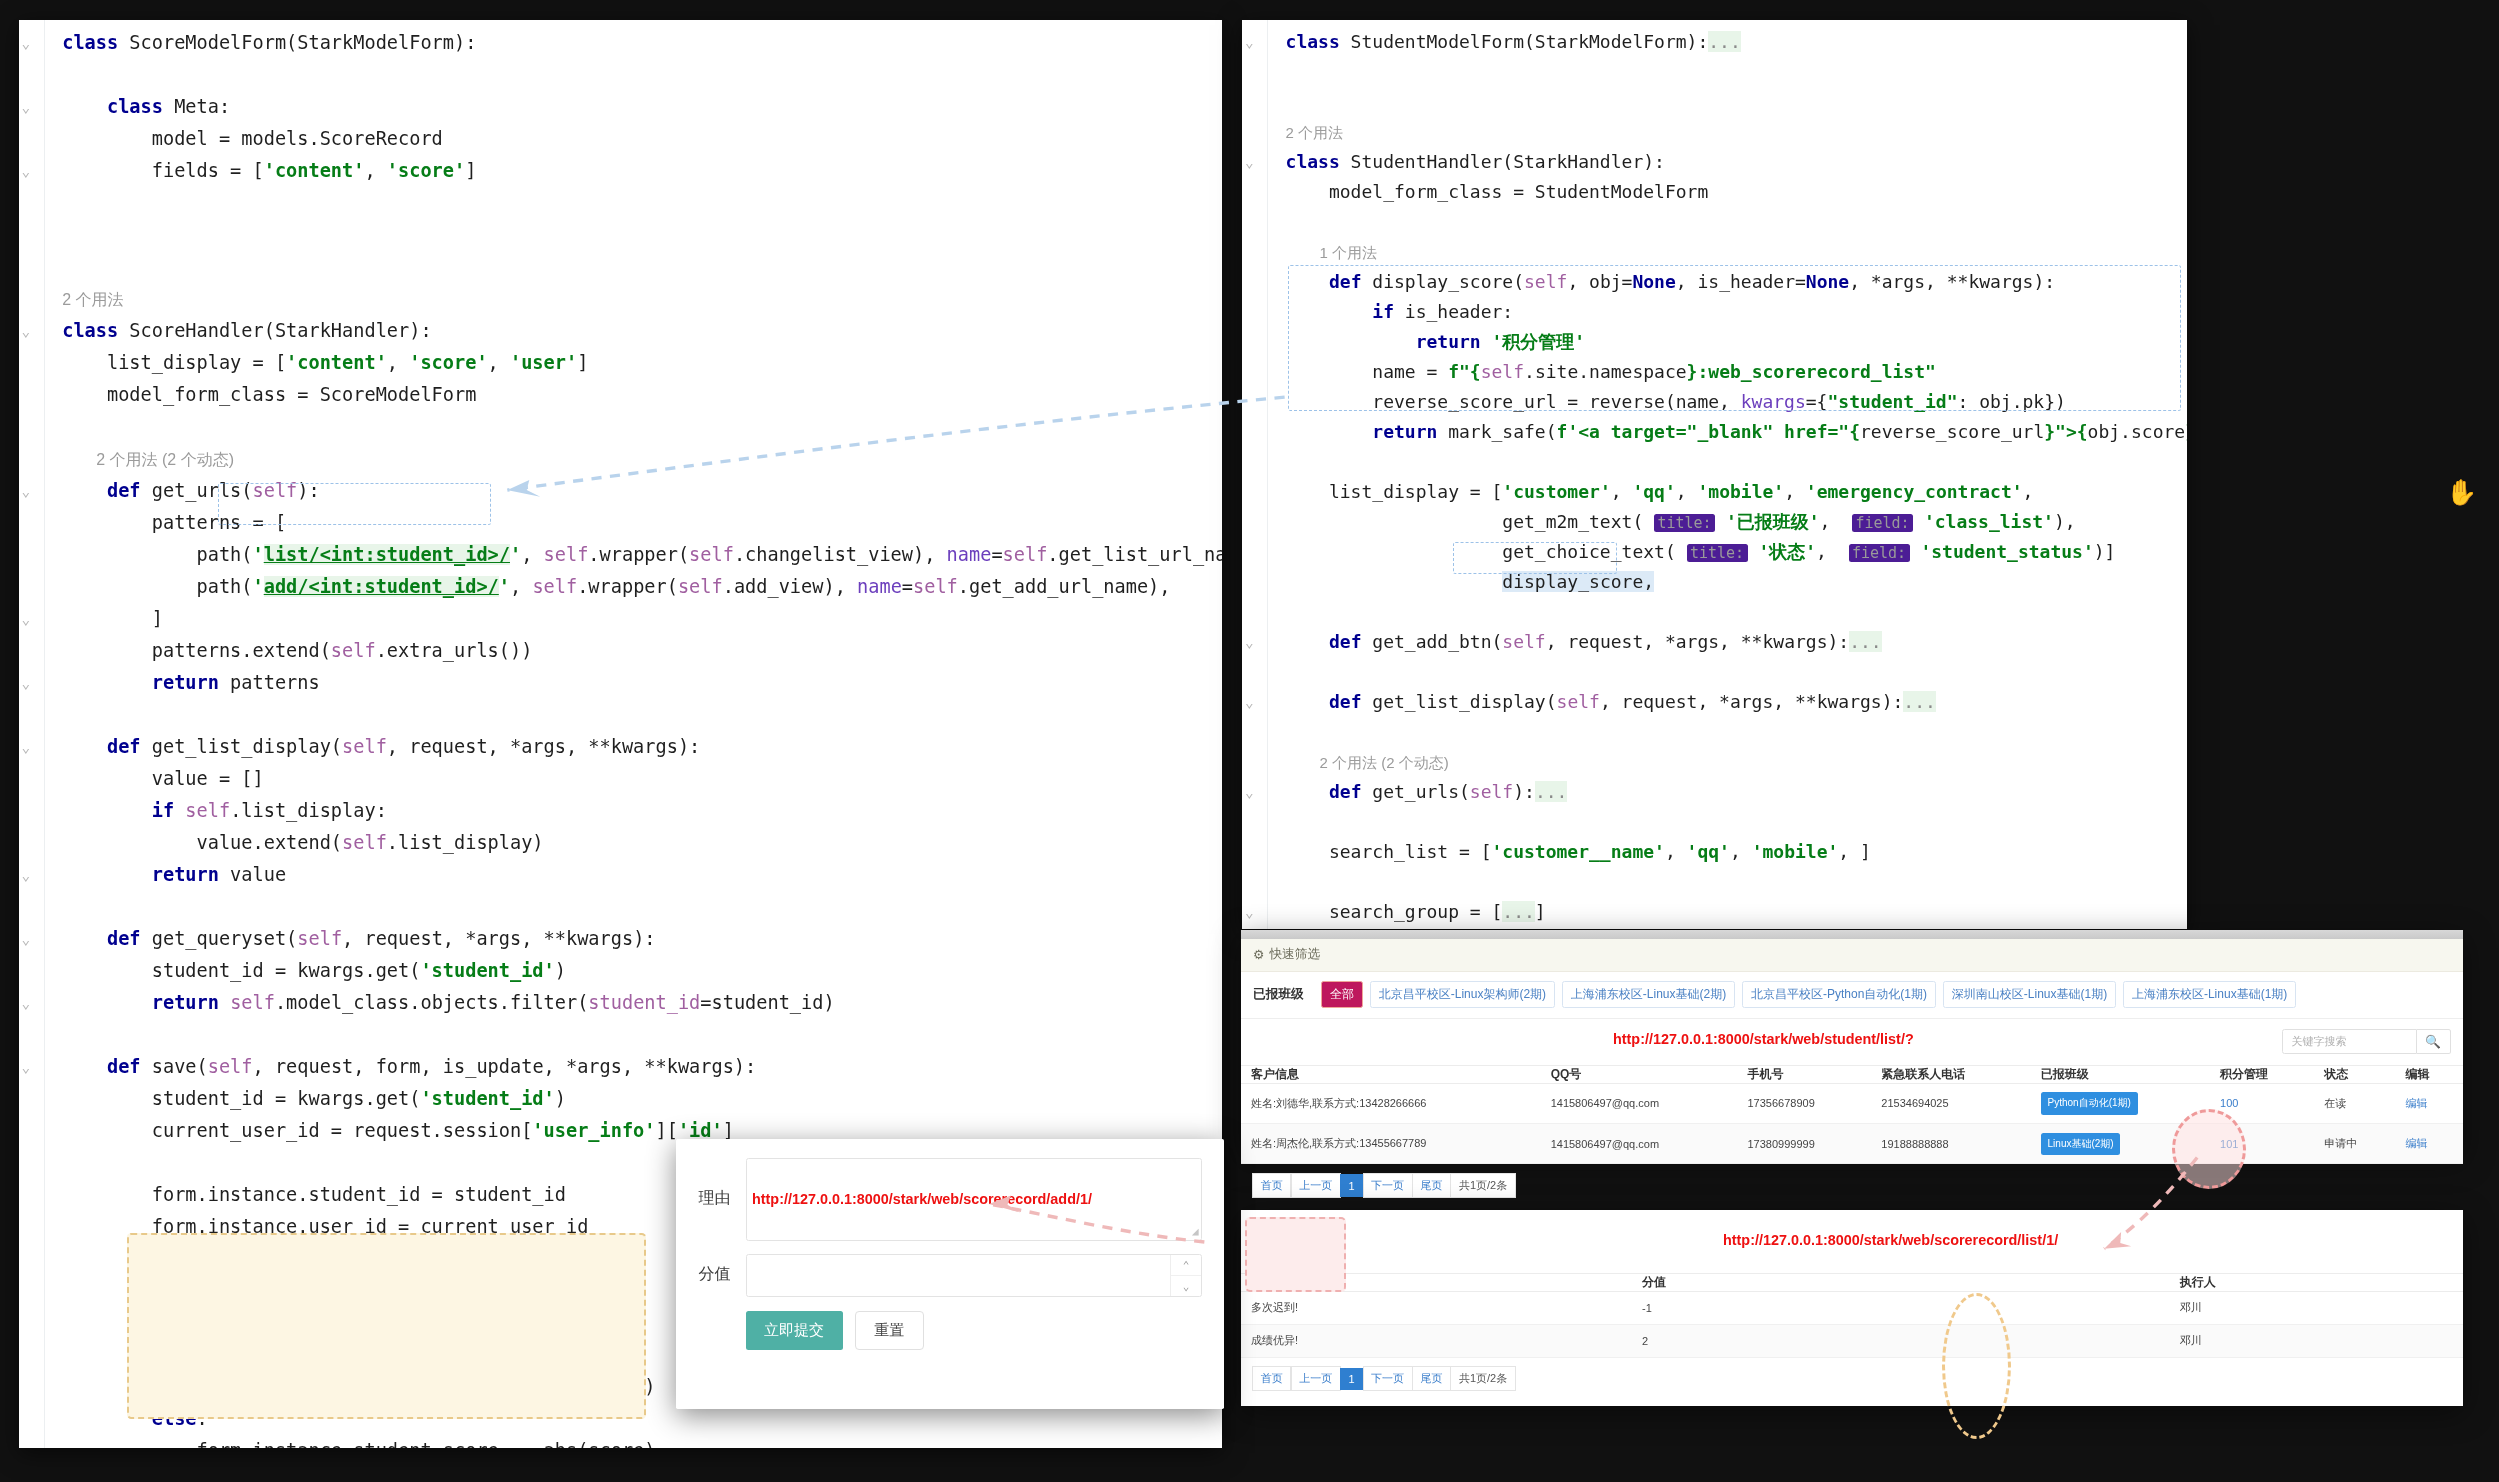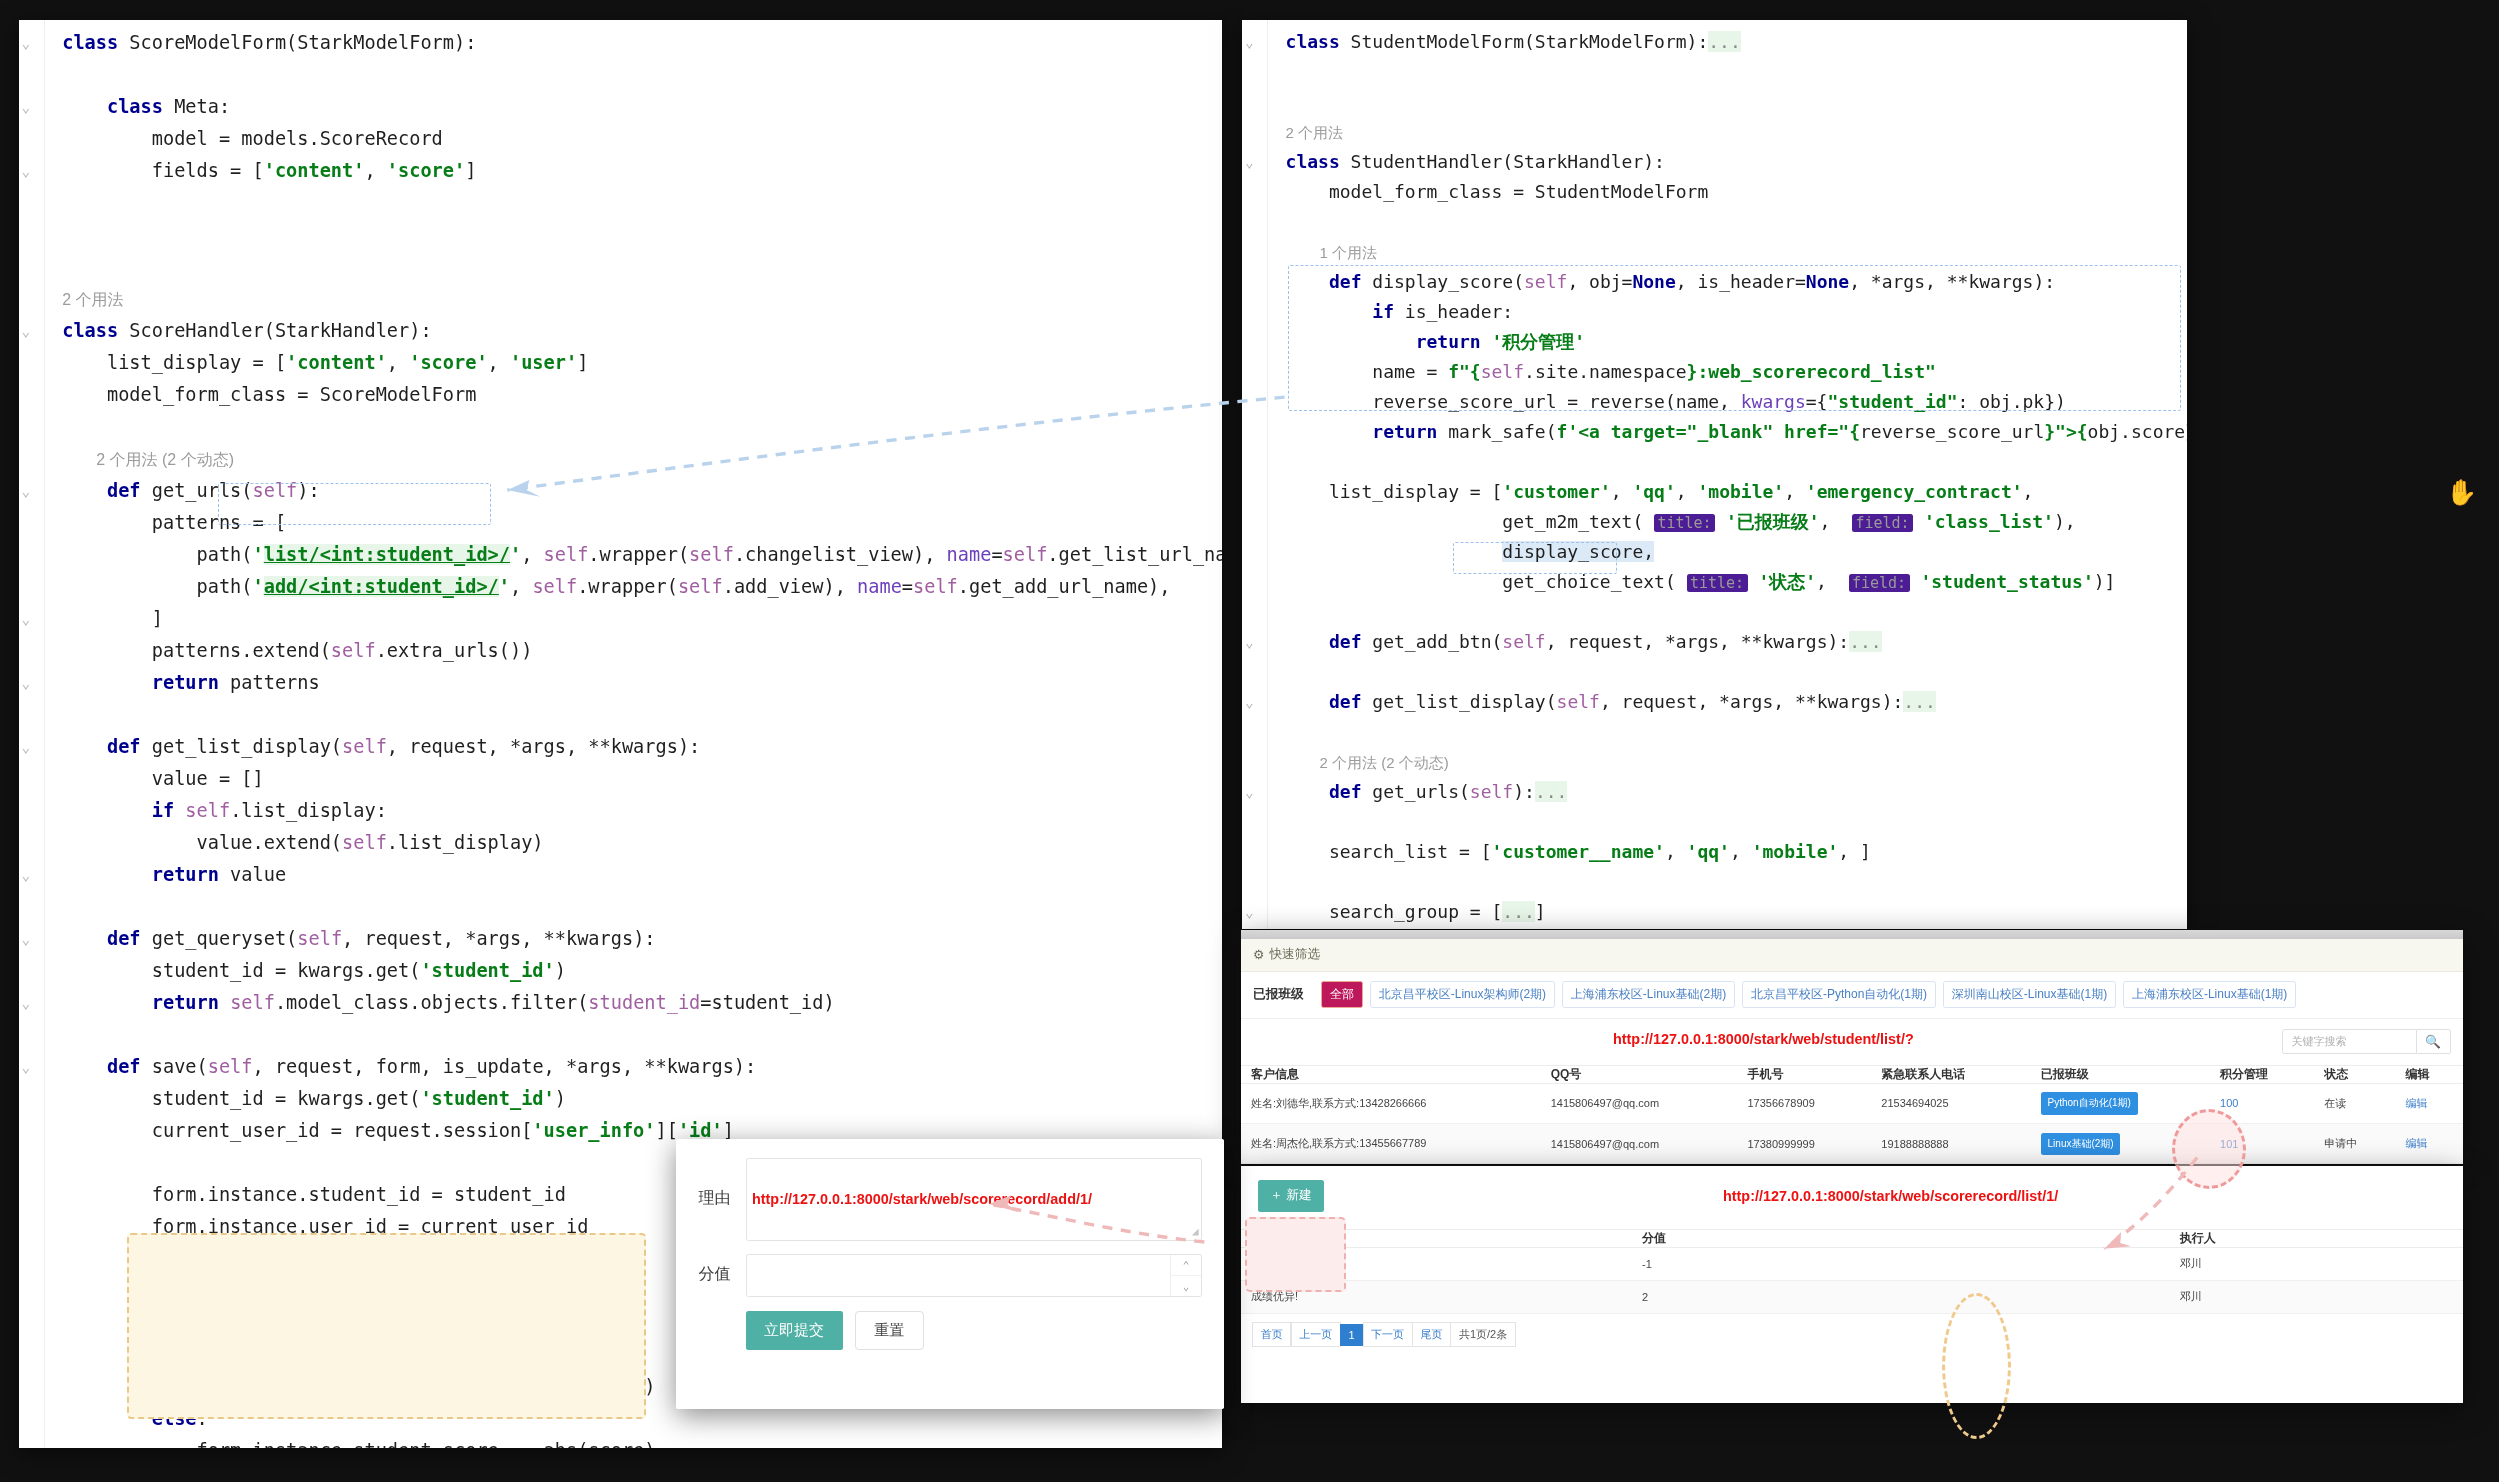--- a/index.html
+++ b/index.html
@@ -67,21 +67,21 @@
 
   
   .overlay{position:absolute;left:0;top:0;width:2500px;height:1482px;pointer-events:none;}
 
   
   .win{
     position:absolute;background:#fff;
     box-shadow:0 6.8px 29px rgba(0,0,0,.45);
   }
   #win-student{left:1241px;top:930px;width:1222px;height:225px;}
-  #win-score{left:1241px;top:1166px;width:1222px;height:237px;}
+  #win-score{left:1241px;top:1210px;width:1222px;height:196px;}
   #win-form{left:676px;top:1139px;width:548px;height:270px;border-radius:1.7px;}
 
   .titlebar{height:8.5px;background:linear-gradient(#d8d8d8,#c9c9c9);}
   .pane{padding:0;}
 
   .filterbar{
     background:#f7f7ef;border-bottom:0.8px solid #eceae0;
     font-family:"Liberation Sans",sans-serif;font-size:12.7px;color:#6b6b5a;
     padding:7.6px 12px;display:flex;align-items:center;gap:5px;
   }
@@ -238,22 +238,22 @@
         <div class="ln"><span class="usage" style="padding-left:34px;">1 个用法</span></div>
         <div class="ln">    <span class="kw">def</span> display_score(<span class="self">self</span>, obj=<span class="kw">None</span>, is_header=<span class="kw">None</span>, *args, **kwargs):</div>
         <div class="ln">        <span class="kw">if</span> is_header:</div>
         <div class="ln">            <span class="kw">return</span> <span class="str">'积分管理'</span></div>
         <div class="ln">        name = <span class="str">f"</span><span class="str">{</span><span class="self">self</span>.site.namespace<span class="str">}</span><span class="str">:web_scorerecord_list"</span></div>
         <div class="ln">        reverse_score_url = reverse(name, <span class="kwarg">kwargs</span>={<span class="str">"student_id"</span>: obj.pk})</div>
         <div class="ln">        <span class="kw">return</span> mark_safe(<span class="str">f'&lt;a target="_blank" href="</span><span class="str">{</span>reverse_score_url<span class="str">}</span><span class="str">"&gt;</span><span class="str">{</span>obj.score<span class="str">}</span><span class="str">&lt;/a&gt;'</span>)</div>
         <div class="ln">&nbsp;</div>
         <div class="ln">    list_display = [<span class="str">'customer'</span>, <span class="str">'qq'</span>, <span class="str">'mobile'</span>, <span class="str">'emergency_contract'</span>,</div>
         <div class="ln">                    get_m2m_text( <span class="hint">title:</span> <span class="str">'已报班级'</span>,  <span class="hint">field:</span> <span class="str">'class_list'</span>),</div>
+        <div class="ln">                    get_choice_text( <span class="hint">title:</span> <span class="str">'状态'</span>,  <span class="hint">field:</span> <span class="str">'student_status'</span>)]</div>
         <div class="ln">                    <span class="bluehl">display_score,</span></div>
-        <div class="ln">                    get_choice_text( <span class="hint">title:</span> <span class="str">'状态'</span>,  <span class="hint">field:</span> <span class="str">'student_status'</span>)]</div>
         <div class="ln">&nbsp;</div>
         <div class="ln"><span class="foldmark">⌄</span>    <span class="kw">def</span> get_add_btn(<span class="self">self</span>, request, *args, **kwargs):<span class="dots">...</span></div>
         <div class="ln">&nbsp;</div>
         <div class="ln"><span class="foldmark">⌄</span>    <span class="kw">def</span> get_list_display(<span class="self">self</span>, request, *args, **kwargs):<span class="dots">...</span></div>
         <div class="ln">&nbsp;</div>
         <div class="ln"><span class="usage" style="padding-left:34px;">2 个用法 (2 个动态)</span></div>
         <div class="ln"><span class="foldmark">⌄</span>    <span class="kw">def</span> get_urls(<span class="self">self</span>):<span class="dots">...</span></div>
         <div class="ln">&nbsp;</div>
         <div class="ln">    search_list = [<span class="str">'customer__name'</span>, <span class="str">'qq'</span>, <span class="str">'mobile'</span>, ]</div>
         <div class="ln">&nbsp;</div>

